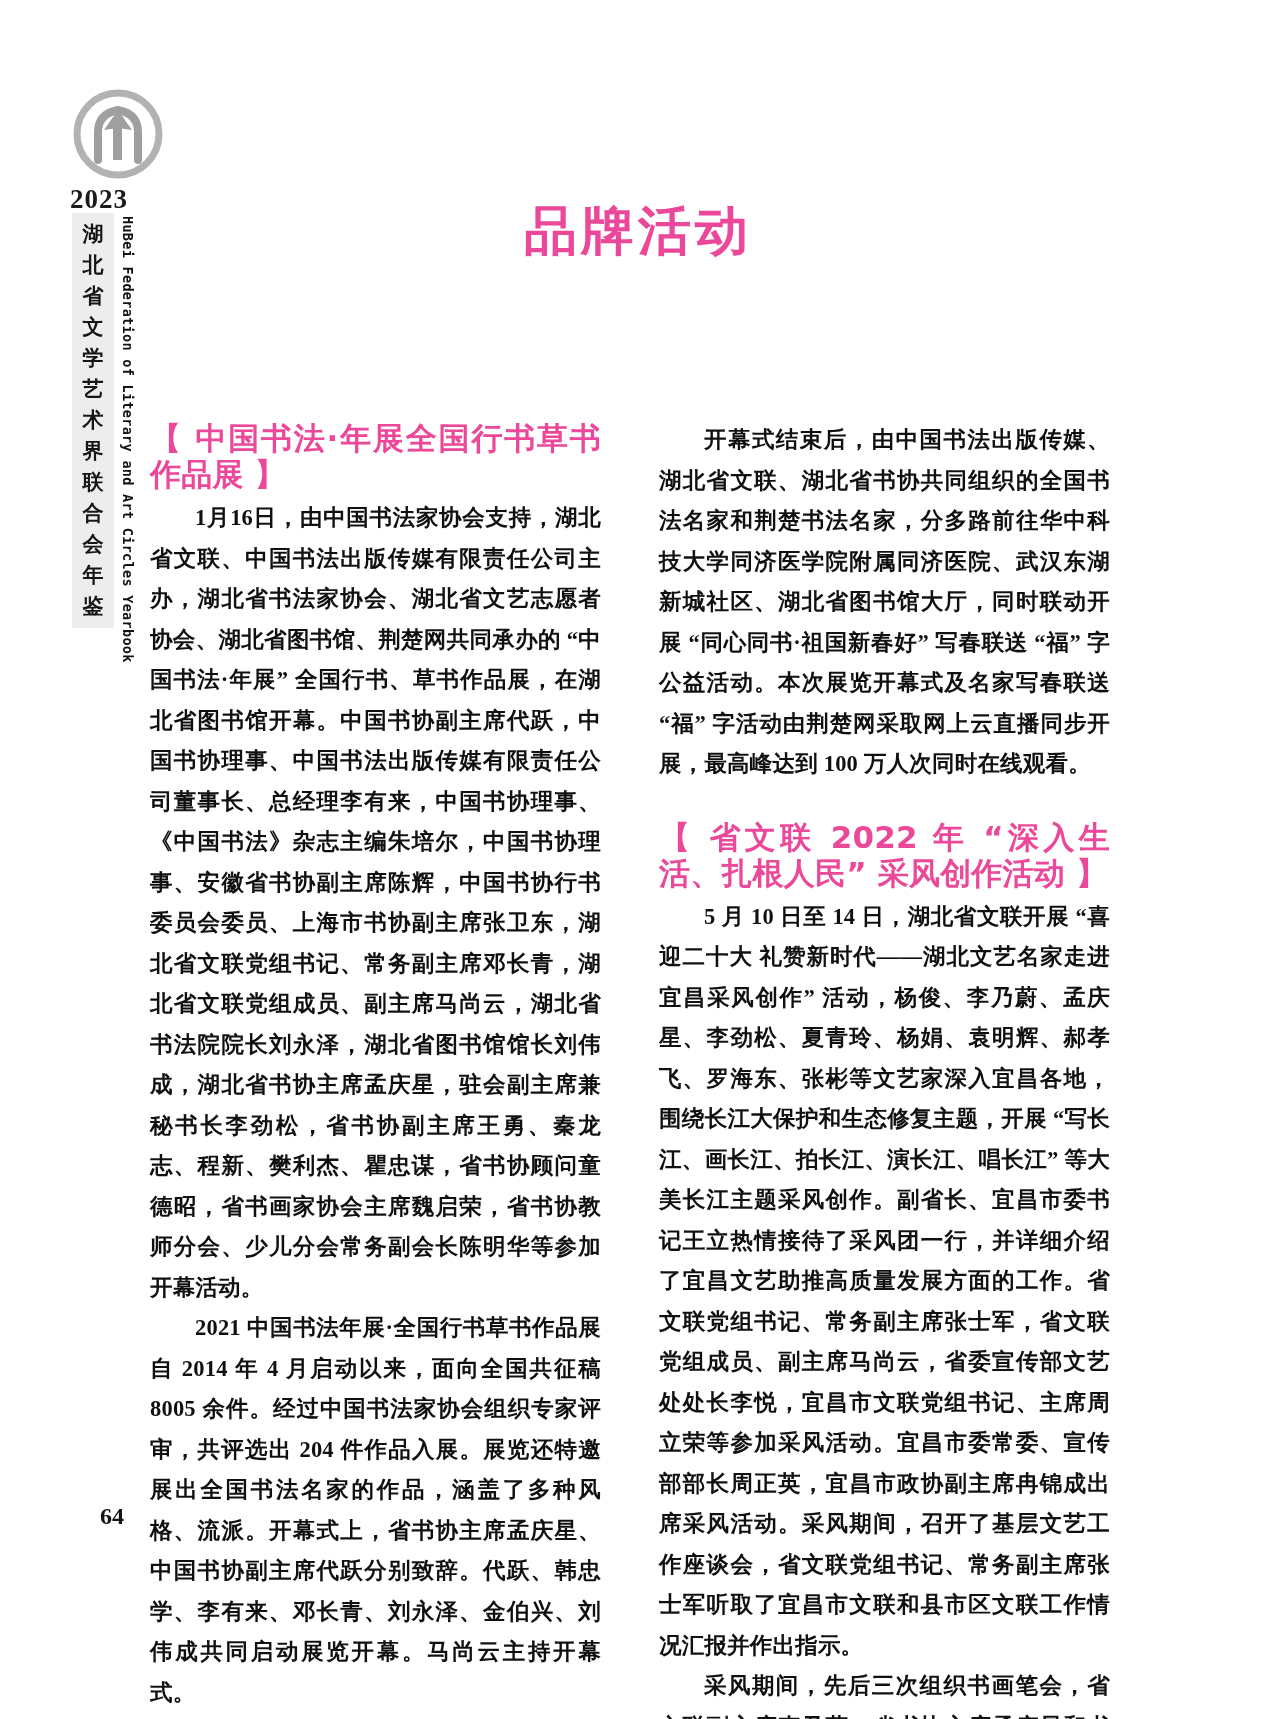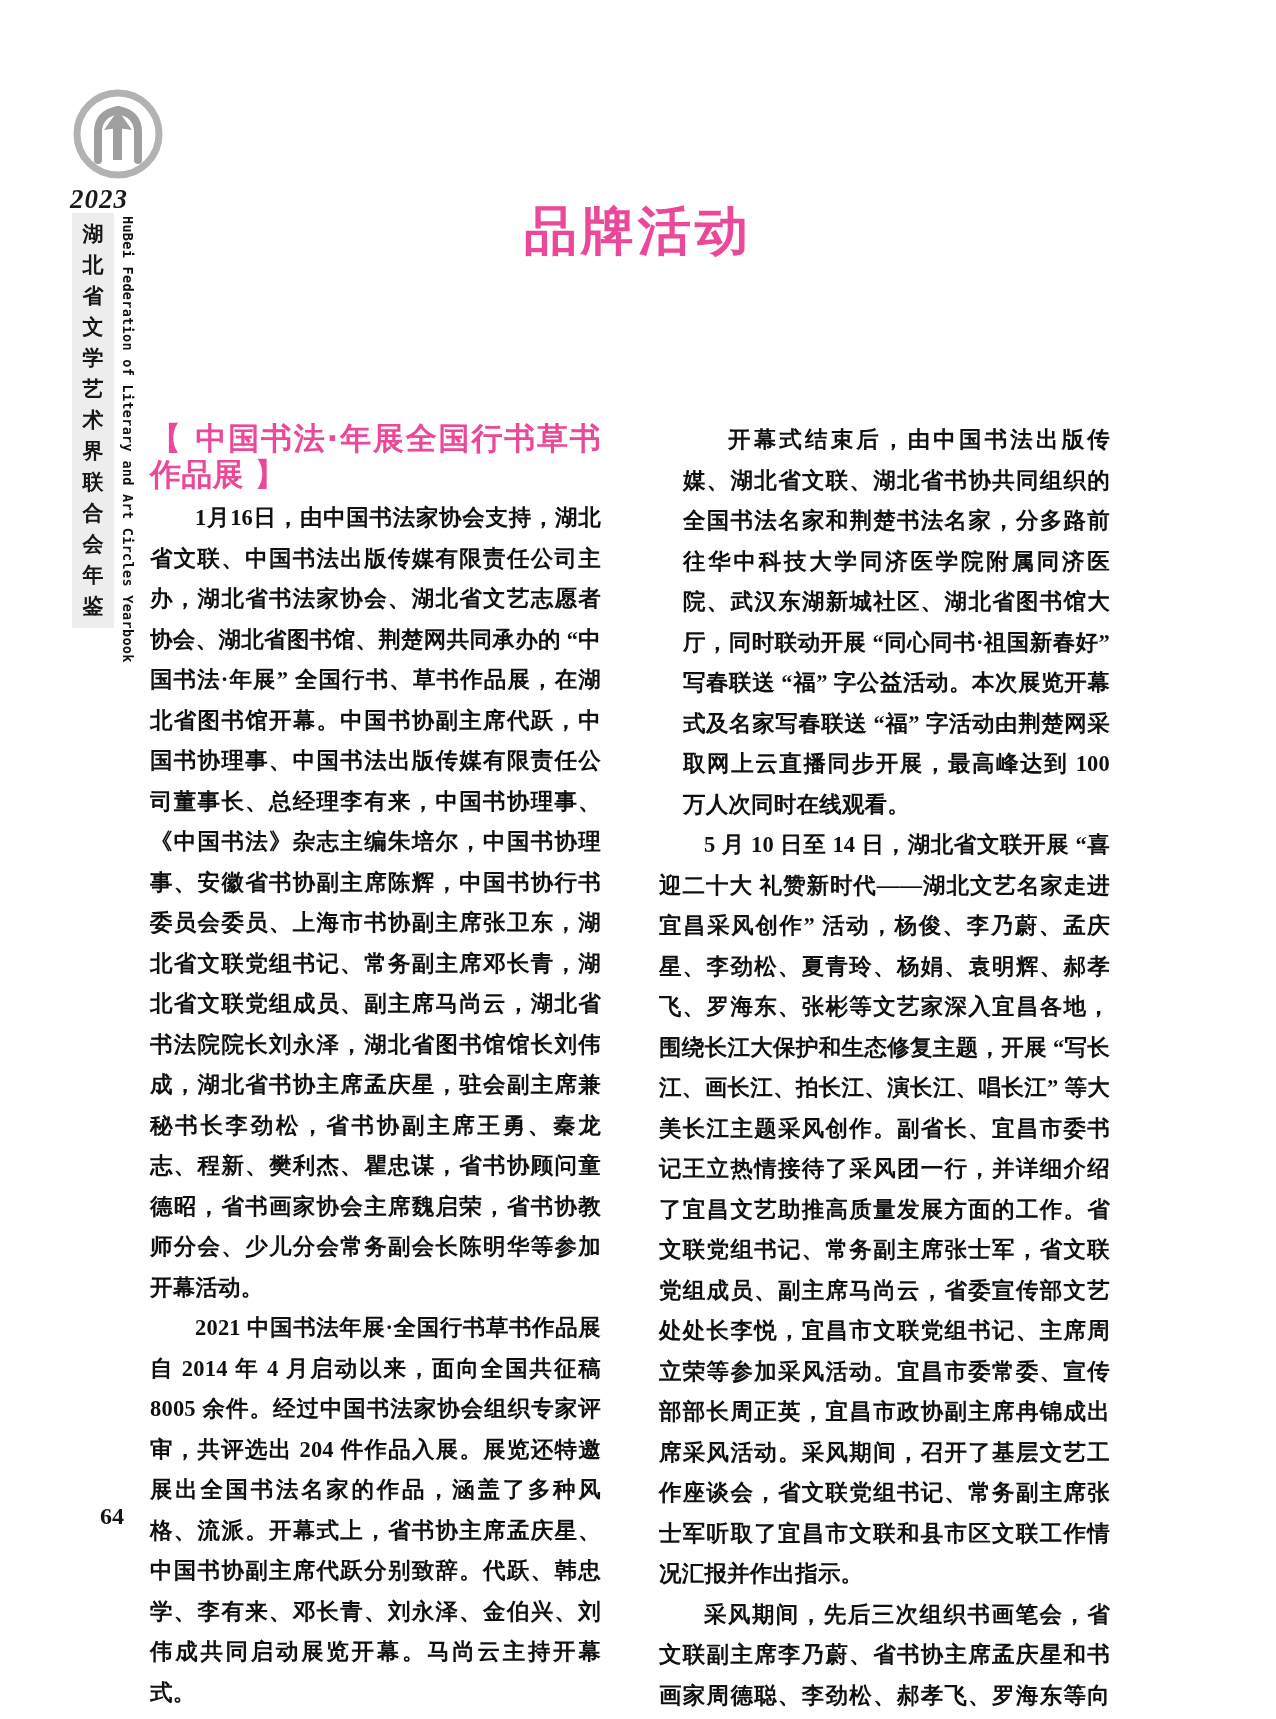--- a/index.html
+++ b/index.html
@@ -31,21 +31,20 @@
   }
   .logo-wrap svg { display: block; }
   .year {
     margin-left: 6px;
     margin-top: 4px;
     font-family: "Liberation Serif", serif;
     font-weight: bold;
     font-size: 27px;
     letter-spacing: 1px;
     color: #1b1b1b;
-    font-style: italic;
   }
 
   .rail-strip {
     position: absolute;
     left: 8px;
     top: 125px;
     width: 42px;
     min-height: 372px;
     background: #ededed;
     display: flex;
@@ -190,21 +189,22 @@
   <div class="cols">
 
     <div class="col">
       <h2 class="art-heading">【 中国书法·年展全国行书草书作品展 】</h2>
       <p class="body">1月16日，由中国书法家协会支持，湖北省文联、中国书法出版传媒有限责任公司主办，湖北省书法家协会、湖北省文艺志愿者协会、湖北省图书馆、荆楚网共同承办的 “中国书法·年展” 全国行书、草书作品展，在湖北省图书馆开幕。中国书协副主席代跃，中国书协理事、中国书法出版传媒有限责任公司董事长、总经理李有来，中国书协理事、《中国书法》杂志主编朱培尔，中国书协理事、安徽省书协副主席陈辉，中国书协行书委员会委员、上海市书协副主席张卫东，湖北省文联党组书记、常务副主席邓长青，湖北省文联党组成员、副主席马尚云，湖北省书法院院长刘永泽，湖北省图书馆馆长刘伟成，湖北省书协主席孟庆星，驻会副主席兼秘书长李劲松，省书协副主席王勇、秦龙志、程新、樊利杰、瞿忠谋，省书协顾问童德昭，省书画家协会主席魏启荣，省书协教师分会、少儿分会常务副会长陈明华等参加开幕活动。</p>
       <p class="body">2021 中国书法年展·全国行书草书作品展自 2014 年 4 月启动以来，面向全国共征稿 8005 余件。经过中国书法家协会组织专家评审，共评选出 204 件作品入展。展览还特邀展出全国书法名家的作品，涵盖了多种风格、流派。开幕式上，省书协主席孟庆星、中国书协副主席代跃分别致辞。代跃、韩忠学、李有来、邓长青、刘永泽、金伯兴、刘伟成共同启动展览开幕。马尚云主持开幕式。</p>
 
     </div>
 
     <div class="col">
-      <p class="body cont" style="text-indent: 2em; margin-left: 24px;">开幕式结束后，由中国书法出版传媒、湖北省文联、湖北省书协共同组织的全国书法名家和荆楚书法名家，分多路前往华中科技大学同济医学院附属同济医院、武汉东湖新城社区、湖北省图书馆大厅，同时联动开展 “同心同书·祖国新春好” 写春联送 “福” 字公益活动。本次展览开幕式及名家写春联送 “福” 字活动由荆楚网采取网上云直播同步开展，最高峰达到 100 万人次同时在线观看。</p>
+      <p class="body cont" style="text-indent: 2em;">开幕式结束后，由中国书法出版传媒、湖北省文联、湖北省书协共同组织的全国书法名家和荆楚书法名家，分多路前往华中科技大学同济医学院附属同济医院、武汉东湖新城社区、湖北省图书馆大厅，同时联动开展 “同心同书·祖国新春好” 写春联送 “福” 字公益活动。本次展览开幕式及名家写春联送 “福” 字活动由荆楚网采取网上云直播同步开展，最高峰达到 100 万人次同时在线观看。</p>
+        <h2 class="art-heading second">【 省文联 2022 年 “深入生活、扎根人民” 采风创作活动 】</h2>
       <p class="body">5 月 10 日至 14 日，湖北省文联开展 “喜迎二十大 礼赞新时代——湖北文艺名家走进宜昌采风创作” 活动，杨俊、李乃蔚、孟庆星、李劲松、夏青玲、杨娟、袁明辉、郝孝飞、罗海东、张彬等文艺家深入宜昌各地，围绕长江大保护和生态修复主题，开展 “写长江、画长江、拍长江、演长江、唱长江” 等大美长江主题采风创作。副省长、宜昌市委书记王立热情接待了采风团一行，并详细介绍了宜昌文艺助推高质量发展方面的工作。省文联党组书记、常务副主席张士军，省文联党组成员、副主席马尚云，省委宣传部文艺处处长李悦，宜昌市文联党组书记、主席周立荣等参加采风活动。宜昌市委常委、宣传部部长周正英，宜昌市政协副主席冉锦成出席采风活动。采风期间，召开了基层文艺工作座谈会，省文联党组书记、常务副主席张士军听取了宜昌市文联和县市区文联工作情况汇报并作出指示。</p>
       <p class="body">采风期间，先后三次组织书画笔会，省文联副主席李乃蔚、省书协主席孟庆星和书画家周德聪、李劲松、郝孝飞、罗海东等向长江大保护教育基地、许家冲等赠送书画作品。湖北省文联荆楚 “红色文艺轻骑兵” 同步走进猇亭，在六泉湖广场为宜昌市民献上了一台精彩的文艺演出。</p>
     </div>
   </div>
 
   <div class="page-number">64</div>
 
 </div>
 
 </body></html>

